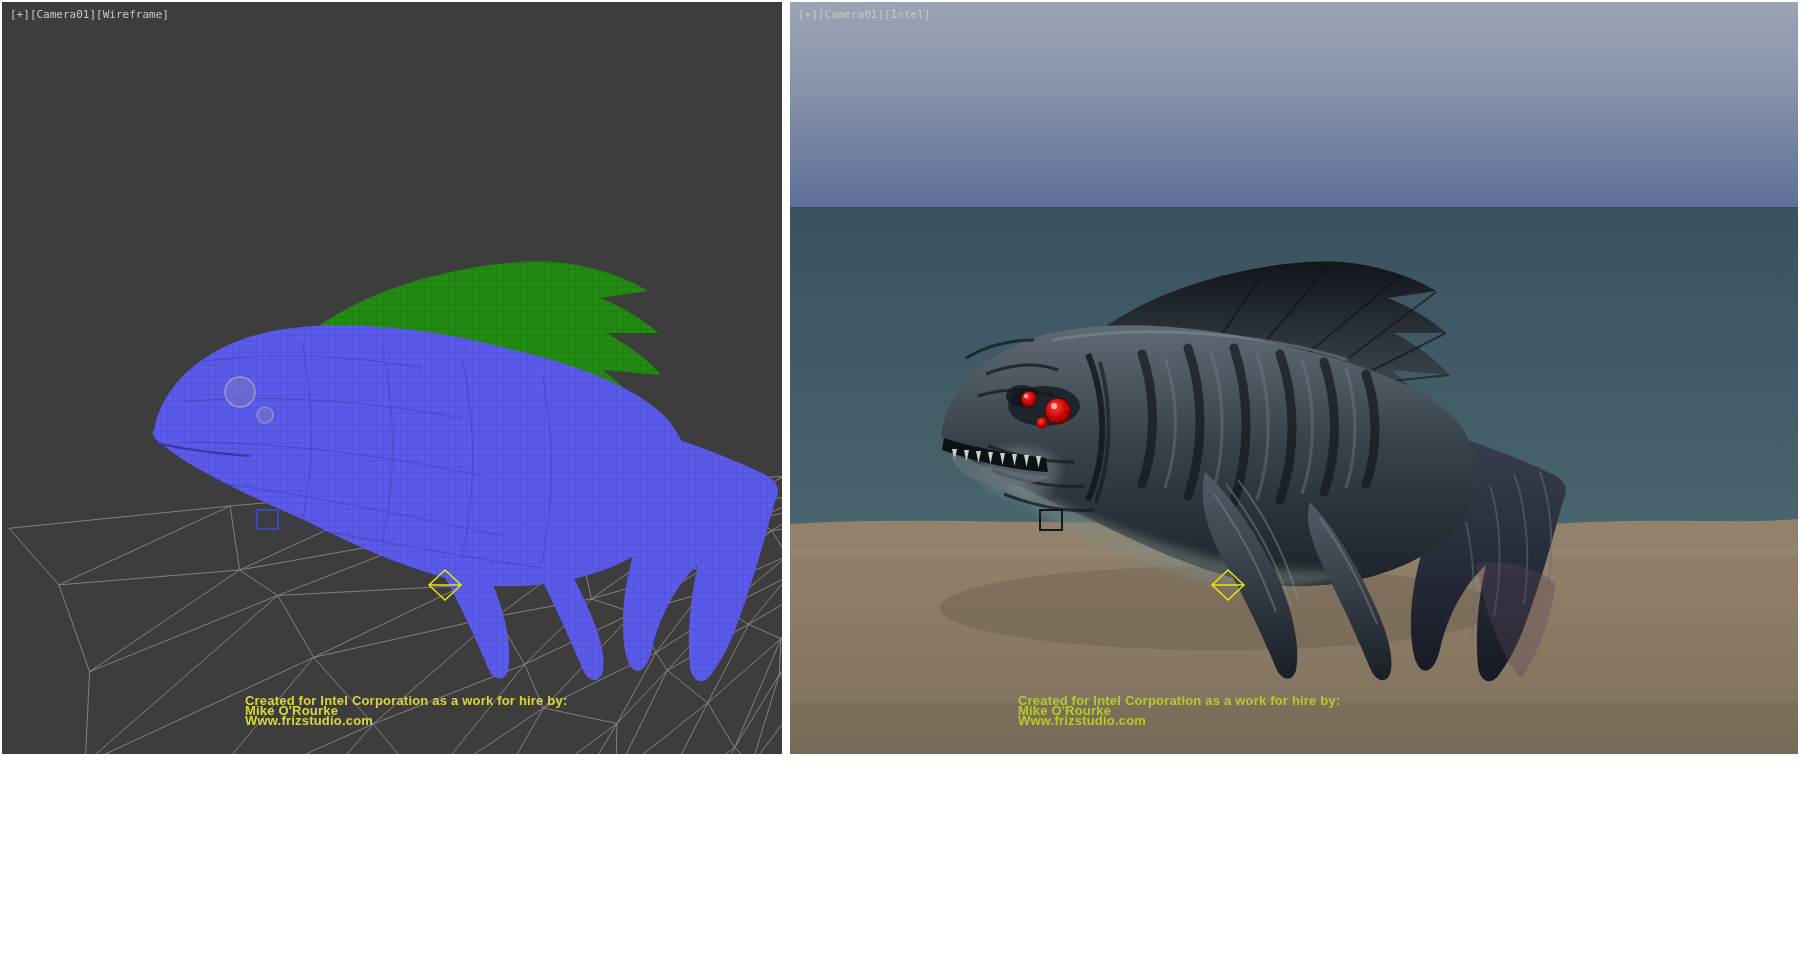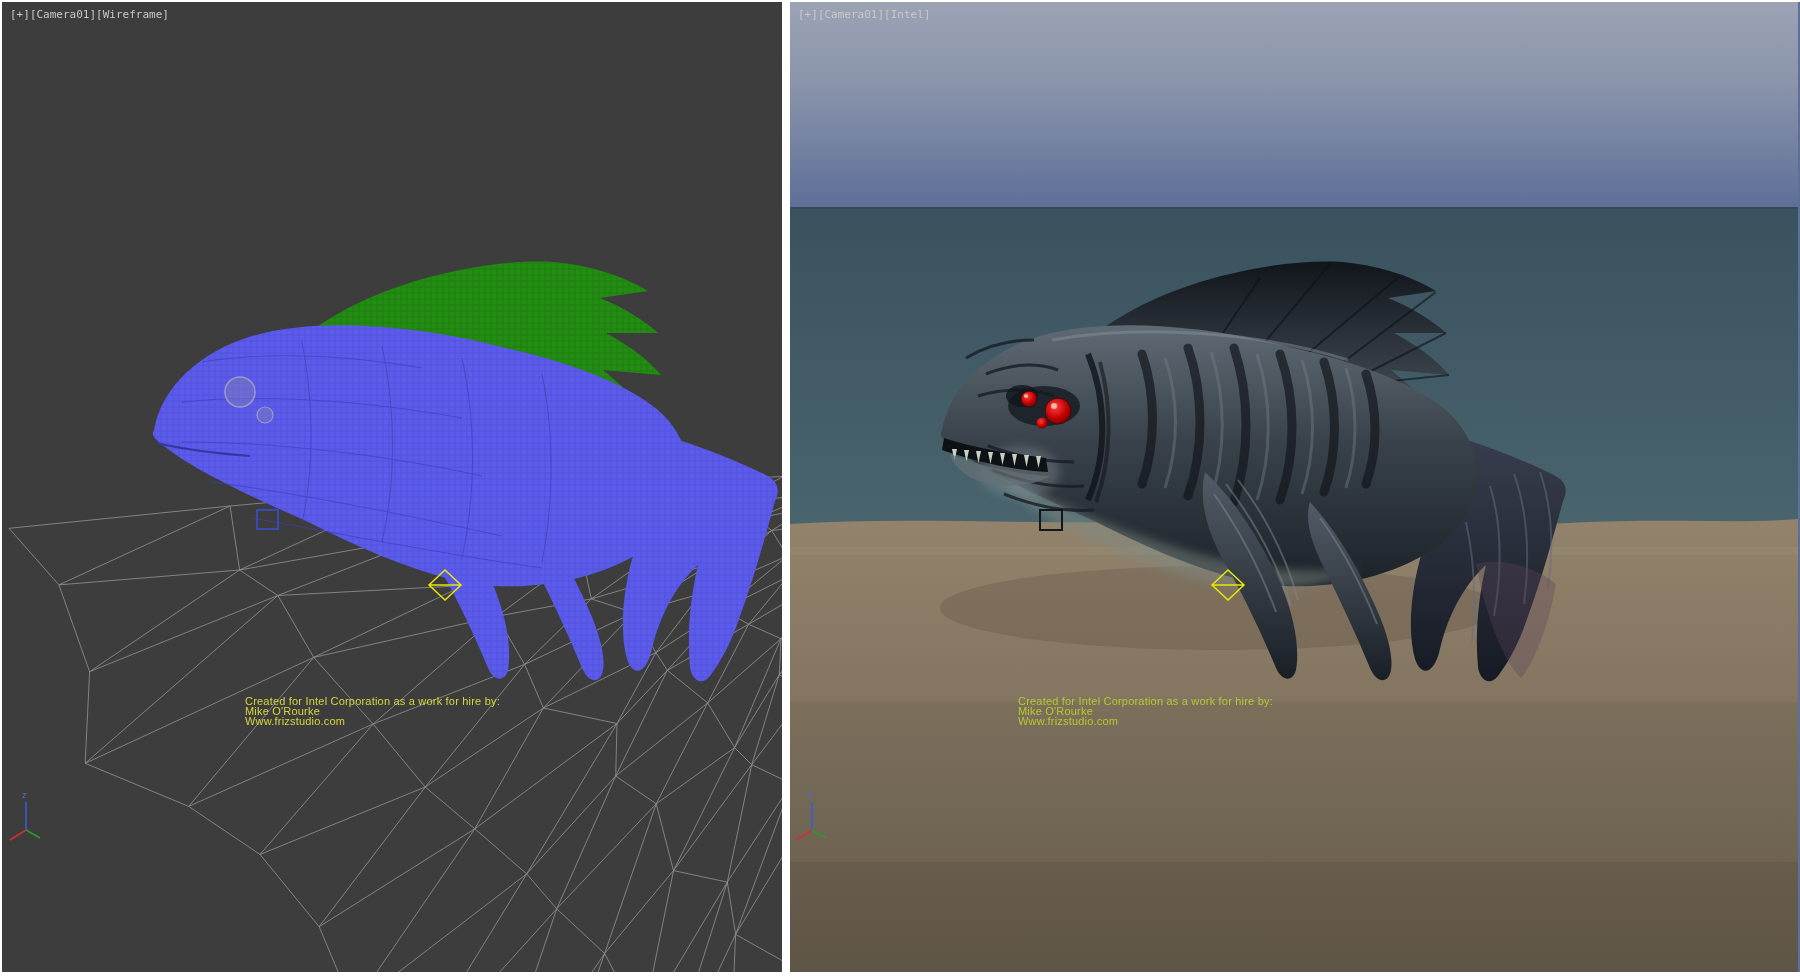--- a/index.html
+++ b/index.html
@@ -1,26 +1,26 @@
 <!DOCTYPE html>
 <html style="--divider: #ffffff; --viewport-bg: #3d3d3d; --label-gray: #c8c8c8; --grid-line: #949494; --wire-blue: #5b5bec; --fin-green: #238c12; --gizmo-yellow: #e8e800; --credit-left: #d7d73c; --credit-right: #b6c92c; --sky-top: #9ba3b4; --sky-bottom: #5e6f98; --sea: #3d5763; --ground: #8a7a64; --eye-red: #cc1010;"><head>
 <meta charset="utf-8">
 <style>
   html,body{margin:0;padding:0;background:#ffffff;}
   .stage{position:relative;width:1800px;height:978px;background:var(--divider,#ffffff);
          overflow:hidden;font-family:"Liberation Sans",sans-serif;}
-  .viewport{position:absolute;top:2px;height:970px;overflow:hidden;padding-left:6px;}
+  .viewport{position:absolute;top:2px;height:752px;overflow:hidden;}
   #vp-left{left:2px;width:780px;background:var(--viewport-bg,#3d3d3d);}
   #vp-right{left:790px;width:1008px;background:#5e6f98;}
   .viewport svg{position:absolute;left:0;top:0;}
   .vp-label{position:absolute;top:6px;left:8px;z-index:9;
             font-family:"DejaVu Sans Mono",monospace;font-size:11px;
             color:var(--label-gray,#c8c8c8);}
   .vp-label span{cursor:pointer;}
-  .credit{position:absolute;z-index:9;font-size:11px;font-weight:normal;
+  .credit{position:absolute;z-index:9;font-size:13px;font-weight:bold;
           line-height:10px;letter-spacing:.2px;white-space:nowrap;}
   #credit-left{left:243px;top:694px;color:var(--credit-left,#d7d73c);}
   #credit-right{left:228px;top:694px;color:var(--credit-right,#b6c92c);}
   .divider{position:absolute;left:782px;top:0;width:8px;height:978px;
            background:var(--divider,#ffffff);z-index:20;cursor:col-resize;}
 </style>
 </head>
 <body>
 
 <div class="stage">

